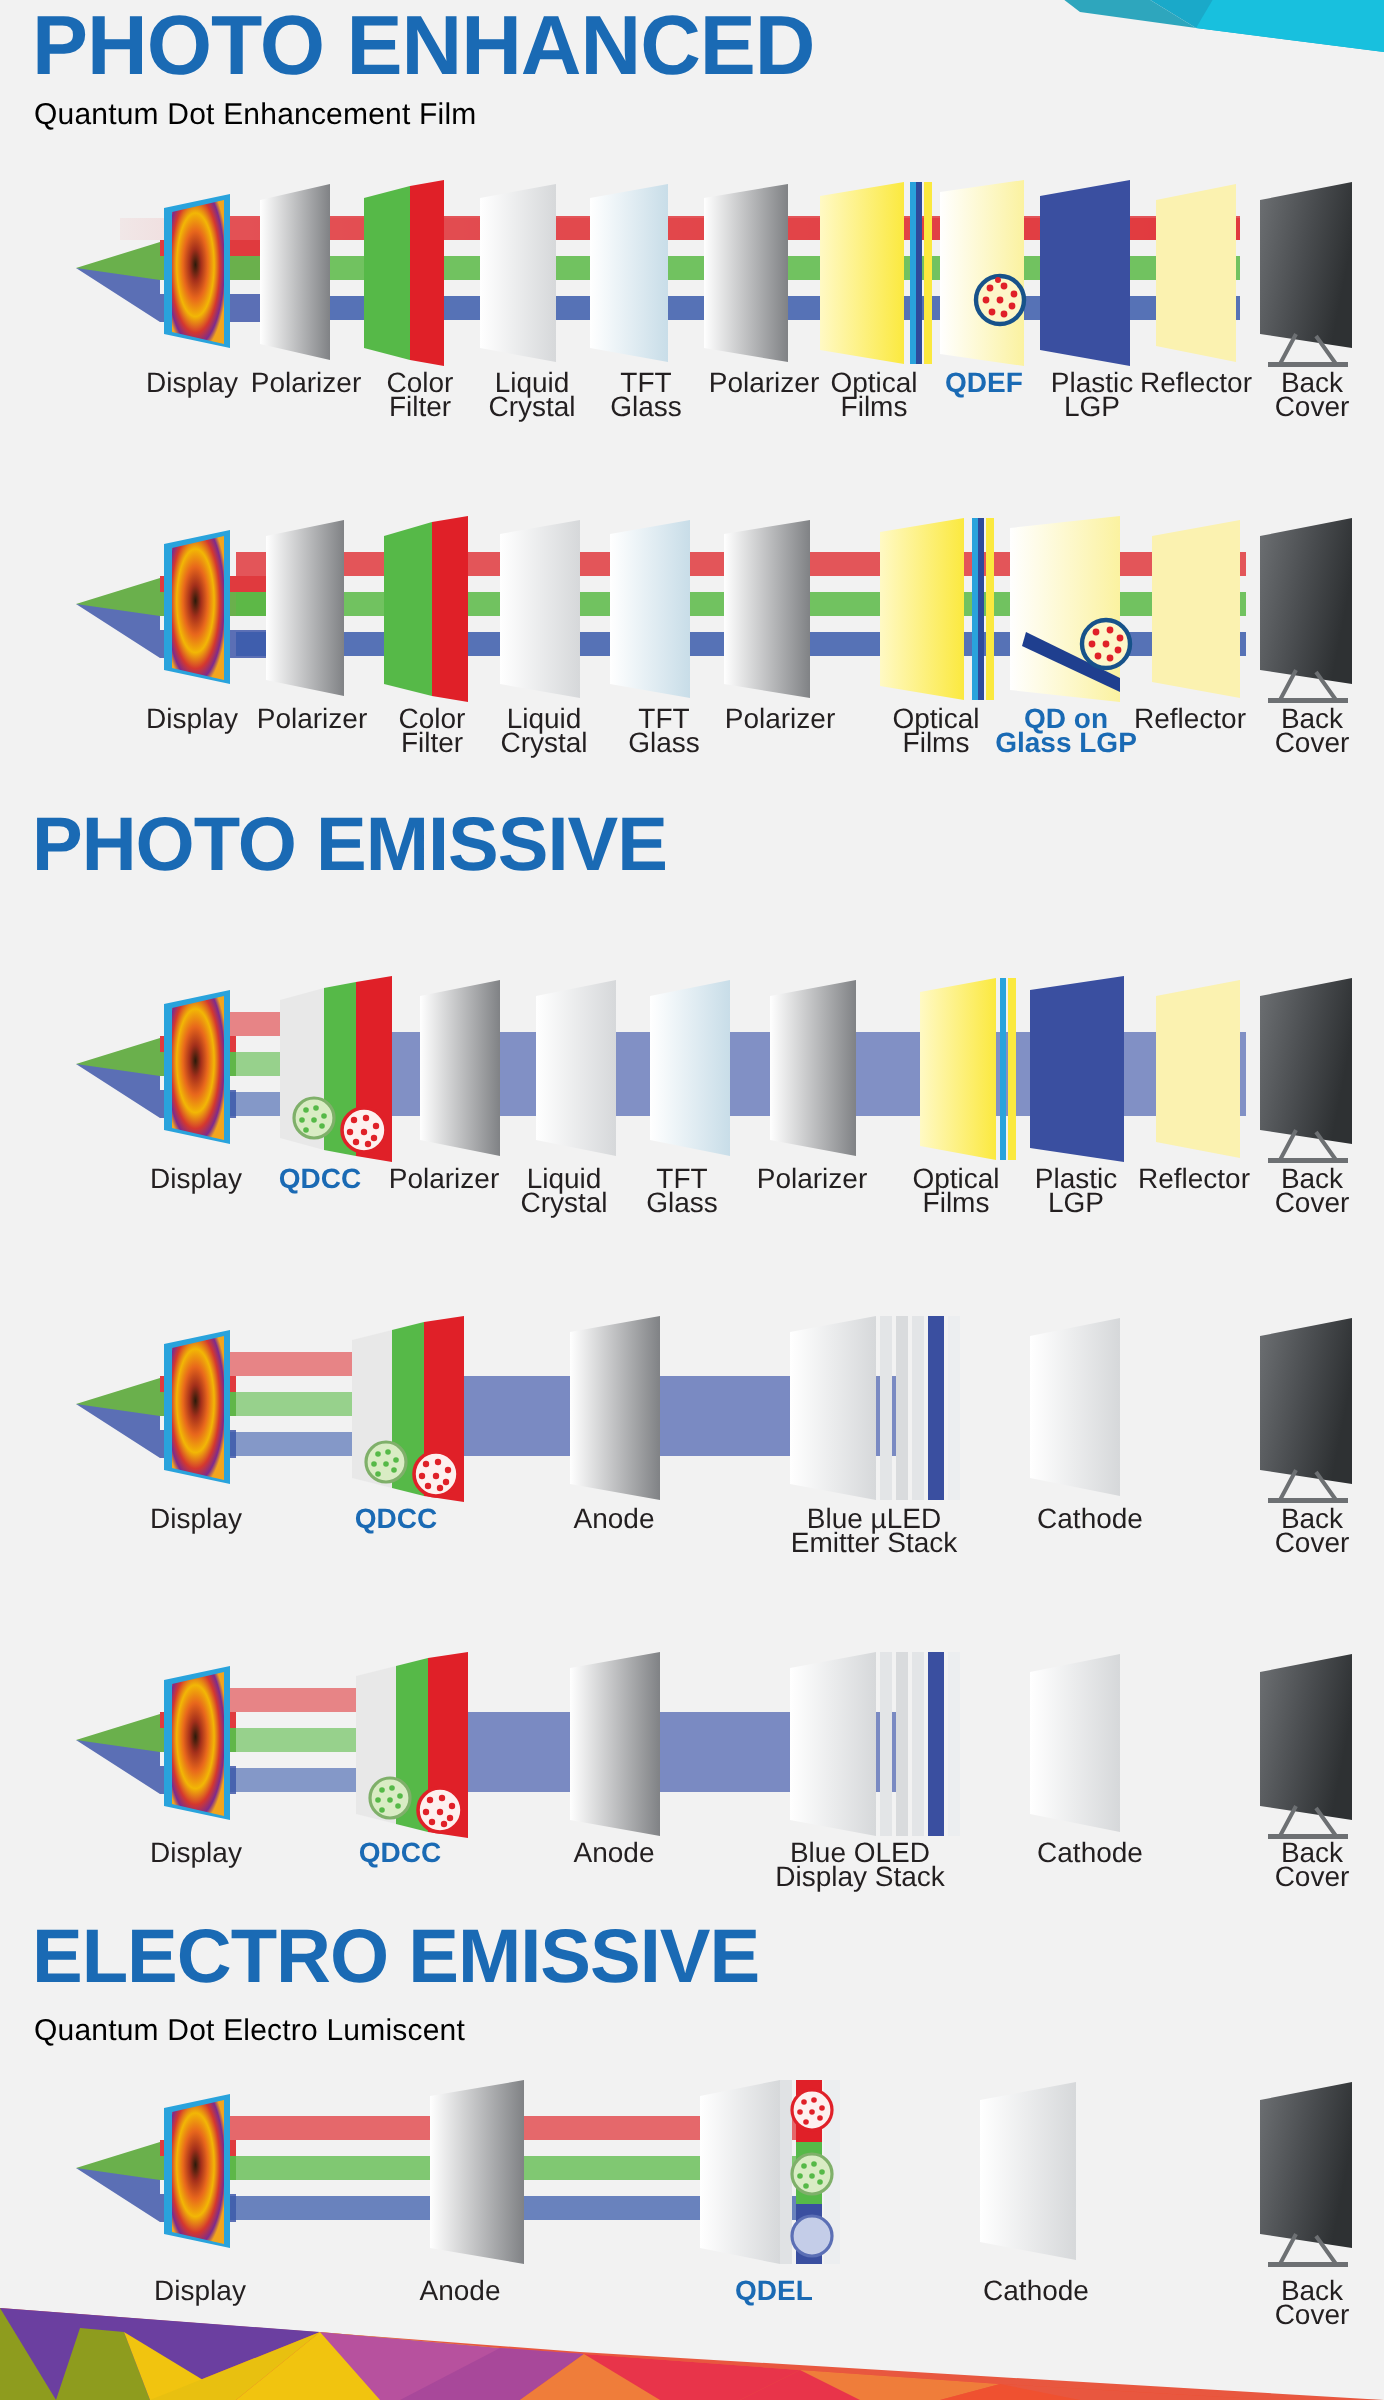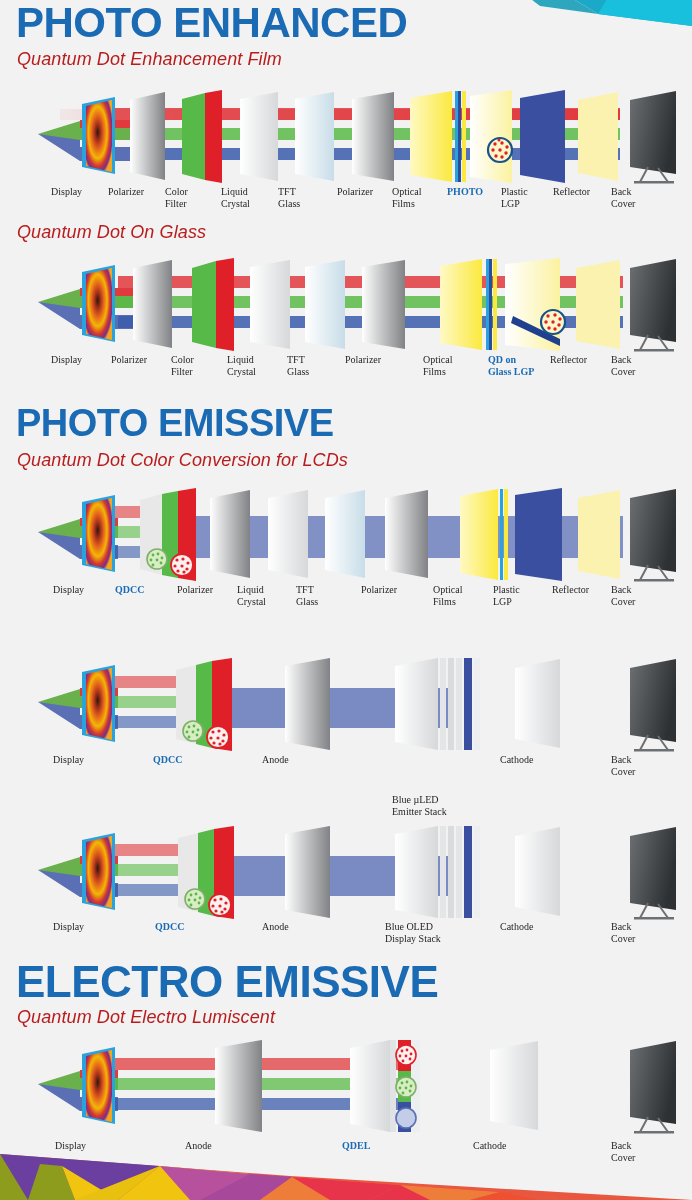--- a/index.html
+++ b/index.html
@@ -18,40 +18,39 @@
   
   .section-title{
     font-weight:bold;font-style:normal;
     letter-spacing:-0.5px;
     line-height:1;
     color:#1a6ab4;
     font-family:"Liberation Sans","DejaVu Sans",sans-serif;
   }
   .h-photo-enh{position:absolute;left:16px;top:2px;font-size:42px;}
   .h-photo-emi{position:absolute;left:16px;top:404px;font-size:38px;}
-  .h-electro  {position:absolute;left:16px;top:960px;font-size:44px;}
+  .h-electro  {position:absolute;left:16px;top:960px;font-size:38px;}
 
   .sub-title{
     position:absolute;
-    font-style:italic;
-    font-size:18px;
-    color:#b91c1c;
+    font-size:15px;
+    color:#000000;
     letter-spacing:0.1px;
     font-family:"Liberation Sans","DejaVu Sans",sans-serif;
   }
 
   
   .row{position:absolute;left:0;width:692px;}
   .lbl{
     position:absolute;
-    text-align:left;
-    font-size:10px;
+    text-align:center;
+    font-size:14px;
     color:#231f20;
     line-height:11.5px;
-    font-family:Liberation Serif, serif;
+    font-family:Liberation Sans, sans-serif;
     white-space:pre-line;
     transform:translateX(-50%);
   }
   .lbl.accent{color:#1a6ab4;font-weight:bold;}
 </style>
 </head>
 <body>
 
 <div class="page">
 
@@ -210,29 +209,28 @@
       <div class="lbl" style="left: 153px; top: 0px; width: 90px;">Polarizer</div>
       <div class="lbl" style="left: 210px; top: 0px; width: 90px;">Color
 Filter</div>
       <div class="lbl" style="left: 266px; top: 0px; width: 90px;">Liquid
 Crystal</div>
       <div class="lbl" style="left: 323px; top: 0px; width: 90px;">TFT
 Glass</div>
       <div class="lbl" style="left: 382px; top: 0px; width: 90px;">Polarizer</div>
       <div class="lbl" style="left: 437px; top: 0px; width: 90px;">Optical
 Films</div>
-      <div class="lbl accent" style="left: 492px; top: 0px; width: 90px;">PHOTO</div>
+      <div class="lbl accent" style="left: 492px; top: 0px; width: 90px;">QDEF</div>
       <div class="lbl" style="left: 546px; top: 0px; width: 90px;">Plastic
 LGP</div>
       <div class="lbl" style="left: 598px; top: 0px; width: 90px;">Reflector</div>
       <div class="lbl" style="left: 656px; top: 0px; width: 90px;">Back
 Cover</div>
     </div>
 
-  <div class="sub-title" style="left:17px;top:222px;">Quantum Dot On Glass</div>
 
   <div class="row" style="top:256px;height:100px;">
     <svg width="692" height="100" viewBox="0 0 692 100">
       <g>
         <path d="M38,46 L80,19 L80,32 L135,32 L135,40 L80,40 L80,19 Z" fill="#e03a3e"></path>
         <path d="M38,46 L80,33 L80,40 L135,40 L135,52 L80,52 L80,59 Z" fill="#6ab04c"></path>
         <path d="M38,46 L80,52 L80,59 L135,59 L135,73 L80,73 Z" fill="#5b6fb5"></path>
       </g>
       <rect x="118" y="20" width="505" height="12" fill="#e03a3e" opacity="0.85"></rect>
       <rect x="118" y="40" width="505" height="12" fill="#5aba47" opacity="0.85"></rect>
@@ -290,21 +288,20 @@
 Films</div>
       <div class="lbl accent" style="left: 533px; top: 0px; width: 90px;">QD on
 Glass LGP</div>
       <div class="lbl" style="left: 595px; top: 0px; width: 90px;">Reflector</div>
       <div class="lbl" style="left: 656px; top: 0px; width: 90px;">Back
 Cover</div>
     </div>
 
   <div class="section-title h-photo-emi">PHOTO EMISSIVE</div>
 
-  <div class="sub-title" style="left:17px;top:450px;">Quantum Dot Color Conversion for LCDs</div>
 
   <div class="row" style="top:486px;height:100px;">
     <svg width="692" height="100" viewBox="0 0 692 100">
       <g>
         <path d="M38,46 L80,19 L80,32 L118,32 L118,40 L80,40 L80,19 Z" fill="#e03a3e"></path>
         <path d="M38,46 L80,33 L80,40 L118,40 L118,52 L80,52 L80,59 Z" fill="#6ab04c"></path>
         <path d="M38,46 L80,52 L80,59 L118,59 L118,73 L80,73 Z" fill="#5b6fb5"></path>
       </g>
 
       <rect x="112" y="20" width="58" height="12" fill="#e03a3e" opacity="0.6"></rect>
@@ -441,21 +438,21 @@
           <circle cx="214" cy="87" r="1.6"></circle>
             <circle cx="220" cy="88" r="1.6"></circle>
         </g>
       </g>
     </svg>
   </div>
   <div class="labels" id="labels-row4" style="position: absolute; left: 0px; top: 754px; width: 692px;">
       <div class="lbl" style="left: 98px; top: 0px; width: 90px;">Display</div>
       <div class="lbl accent" style="left: 198px; top: 0px; width: 90px;">QDCC</div>
       <div class="lbl" style="left: 307px; top: 0px; width: 90px;">Anode</div>
-      <div class="lbl" style="left: 437px; top: 0px; width: 90px; margin-top: 40px;">Blue µLED
+      <div class="lbl" style="left: 437px; top: 0px; width: 90px;">Blue µLED
 Emitter Stack</div>
       <div class="lbl" style="left: 545px; top: 0px; width: 90px;">Cathode</div>
       <div class="lbl" style="left: 656px; top: 0px; width: 90px;">Back
 Cover</div>
     </div>
 
 
   <div class="row" style="top:824px;height:100px;">
     <svg width="692" height="100" viewBox="0 0 692 100">
       <g>

